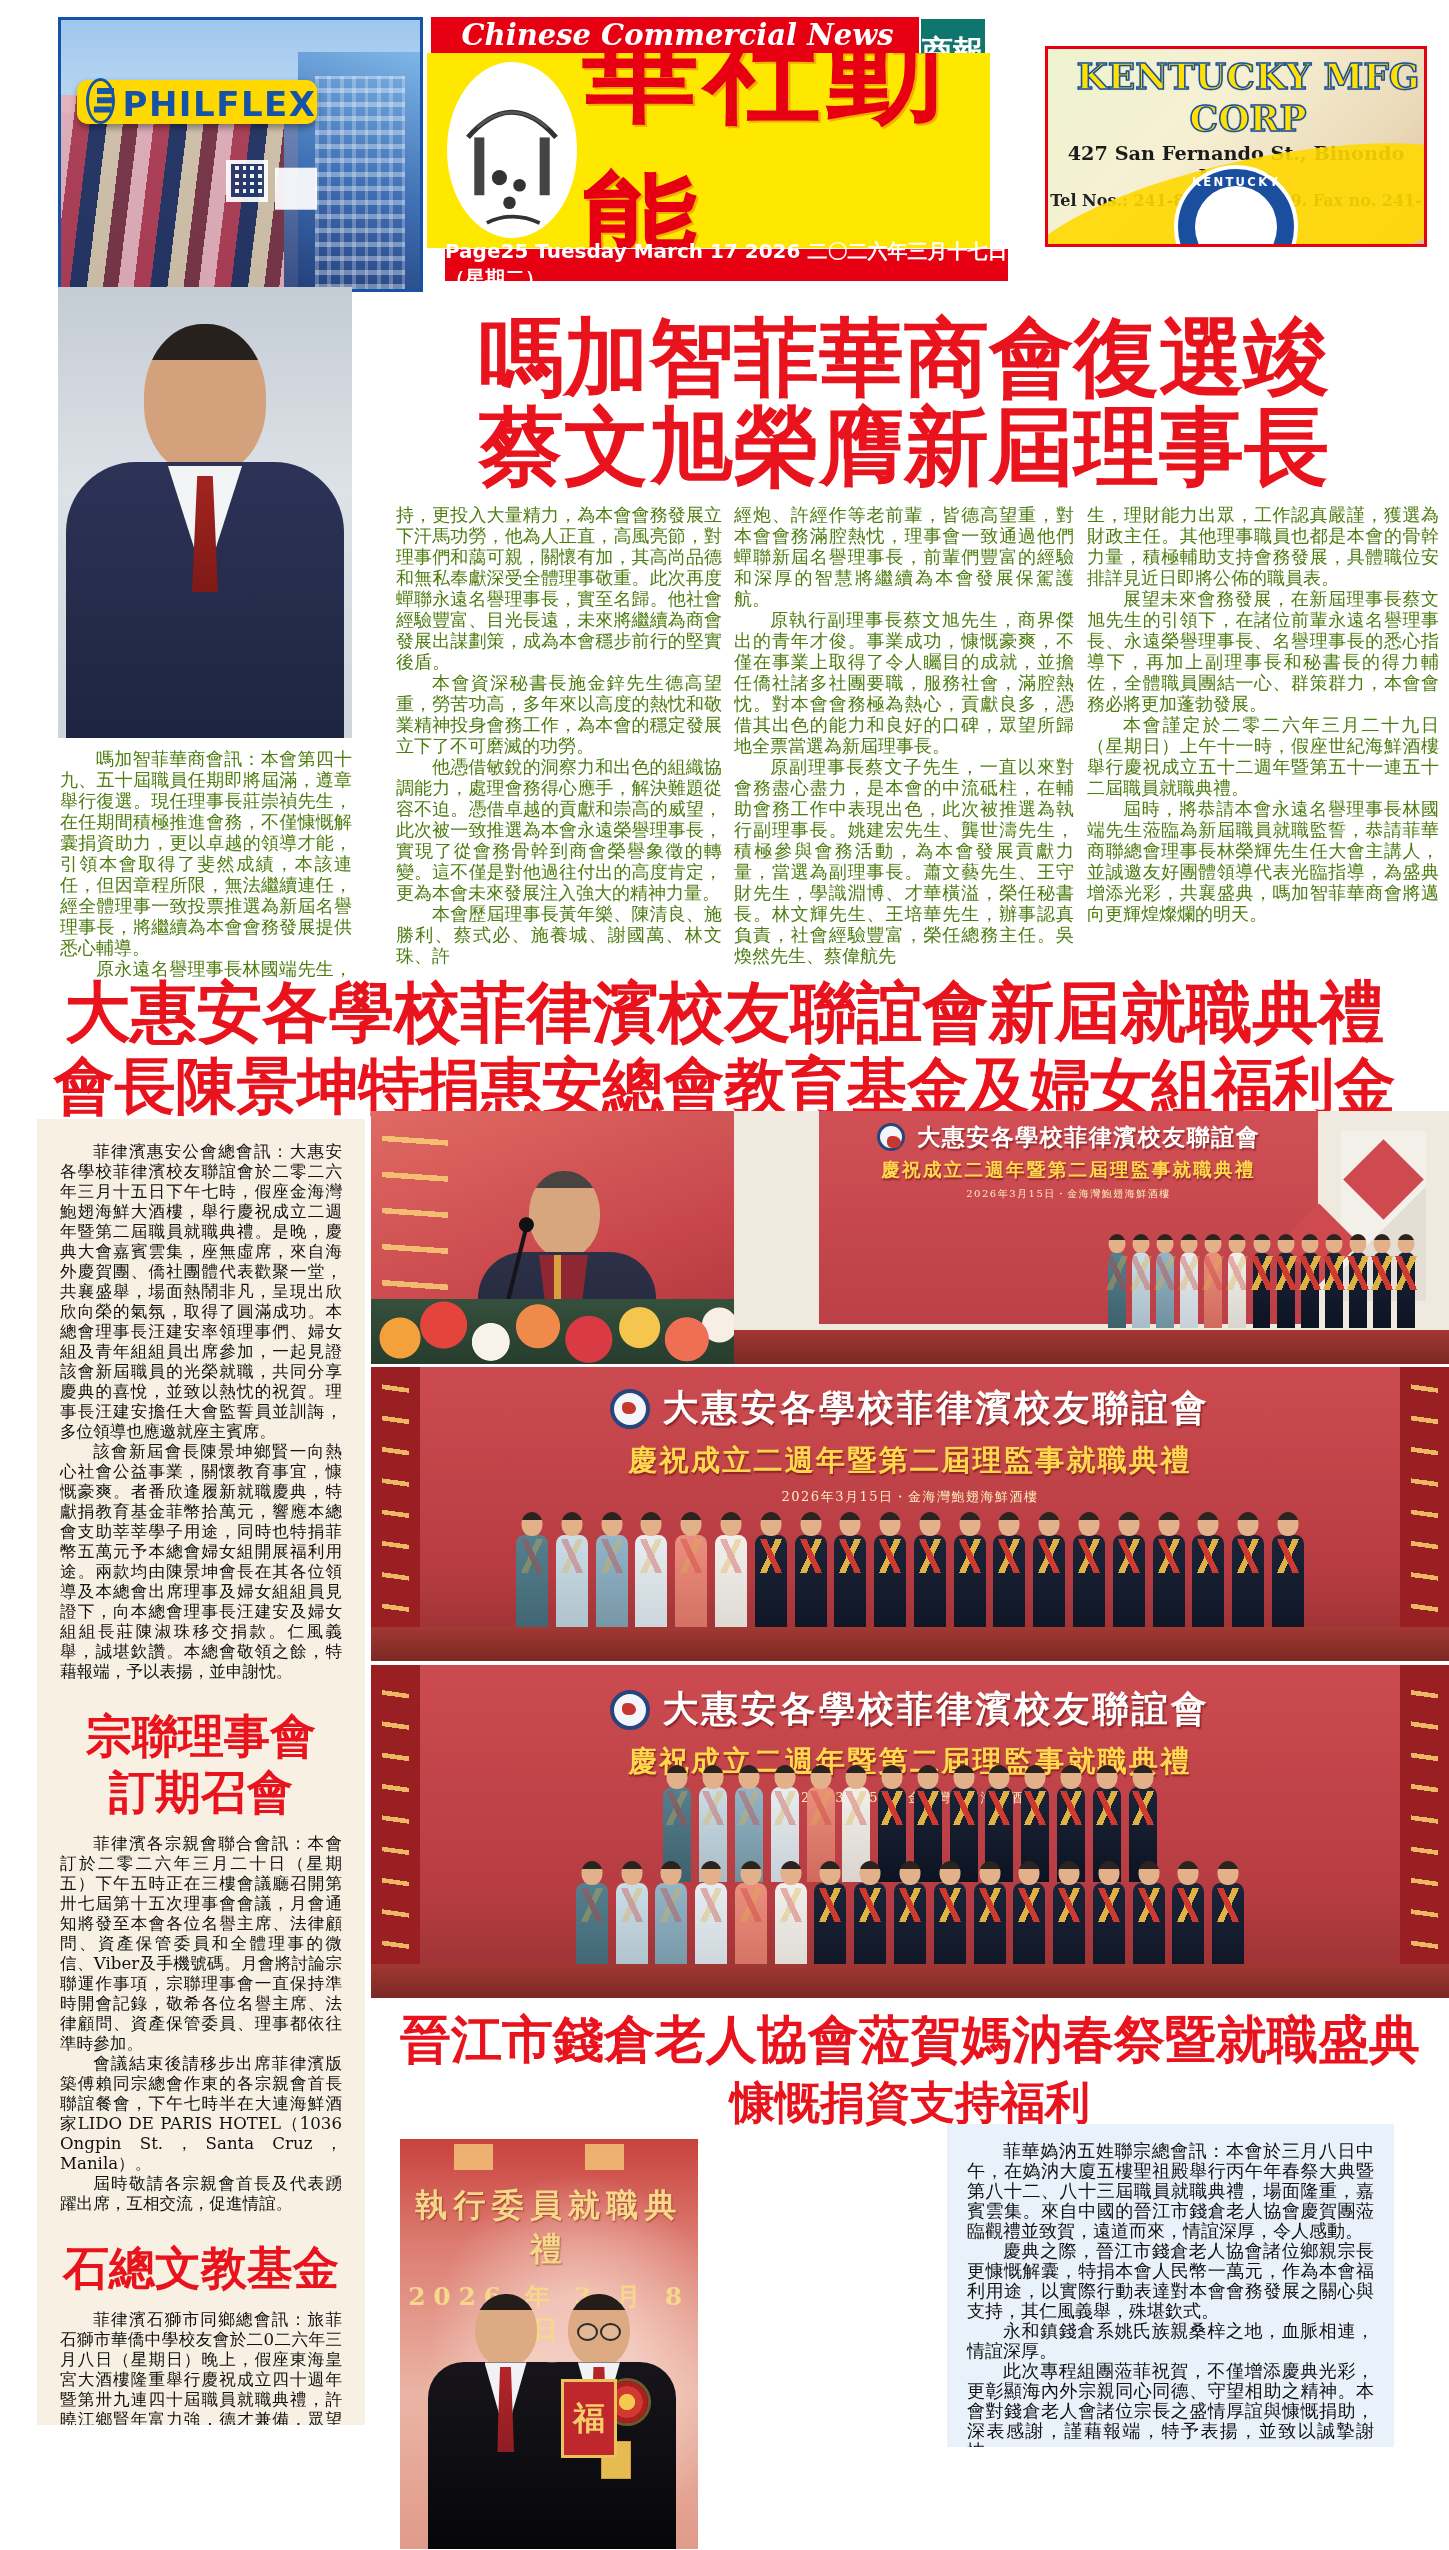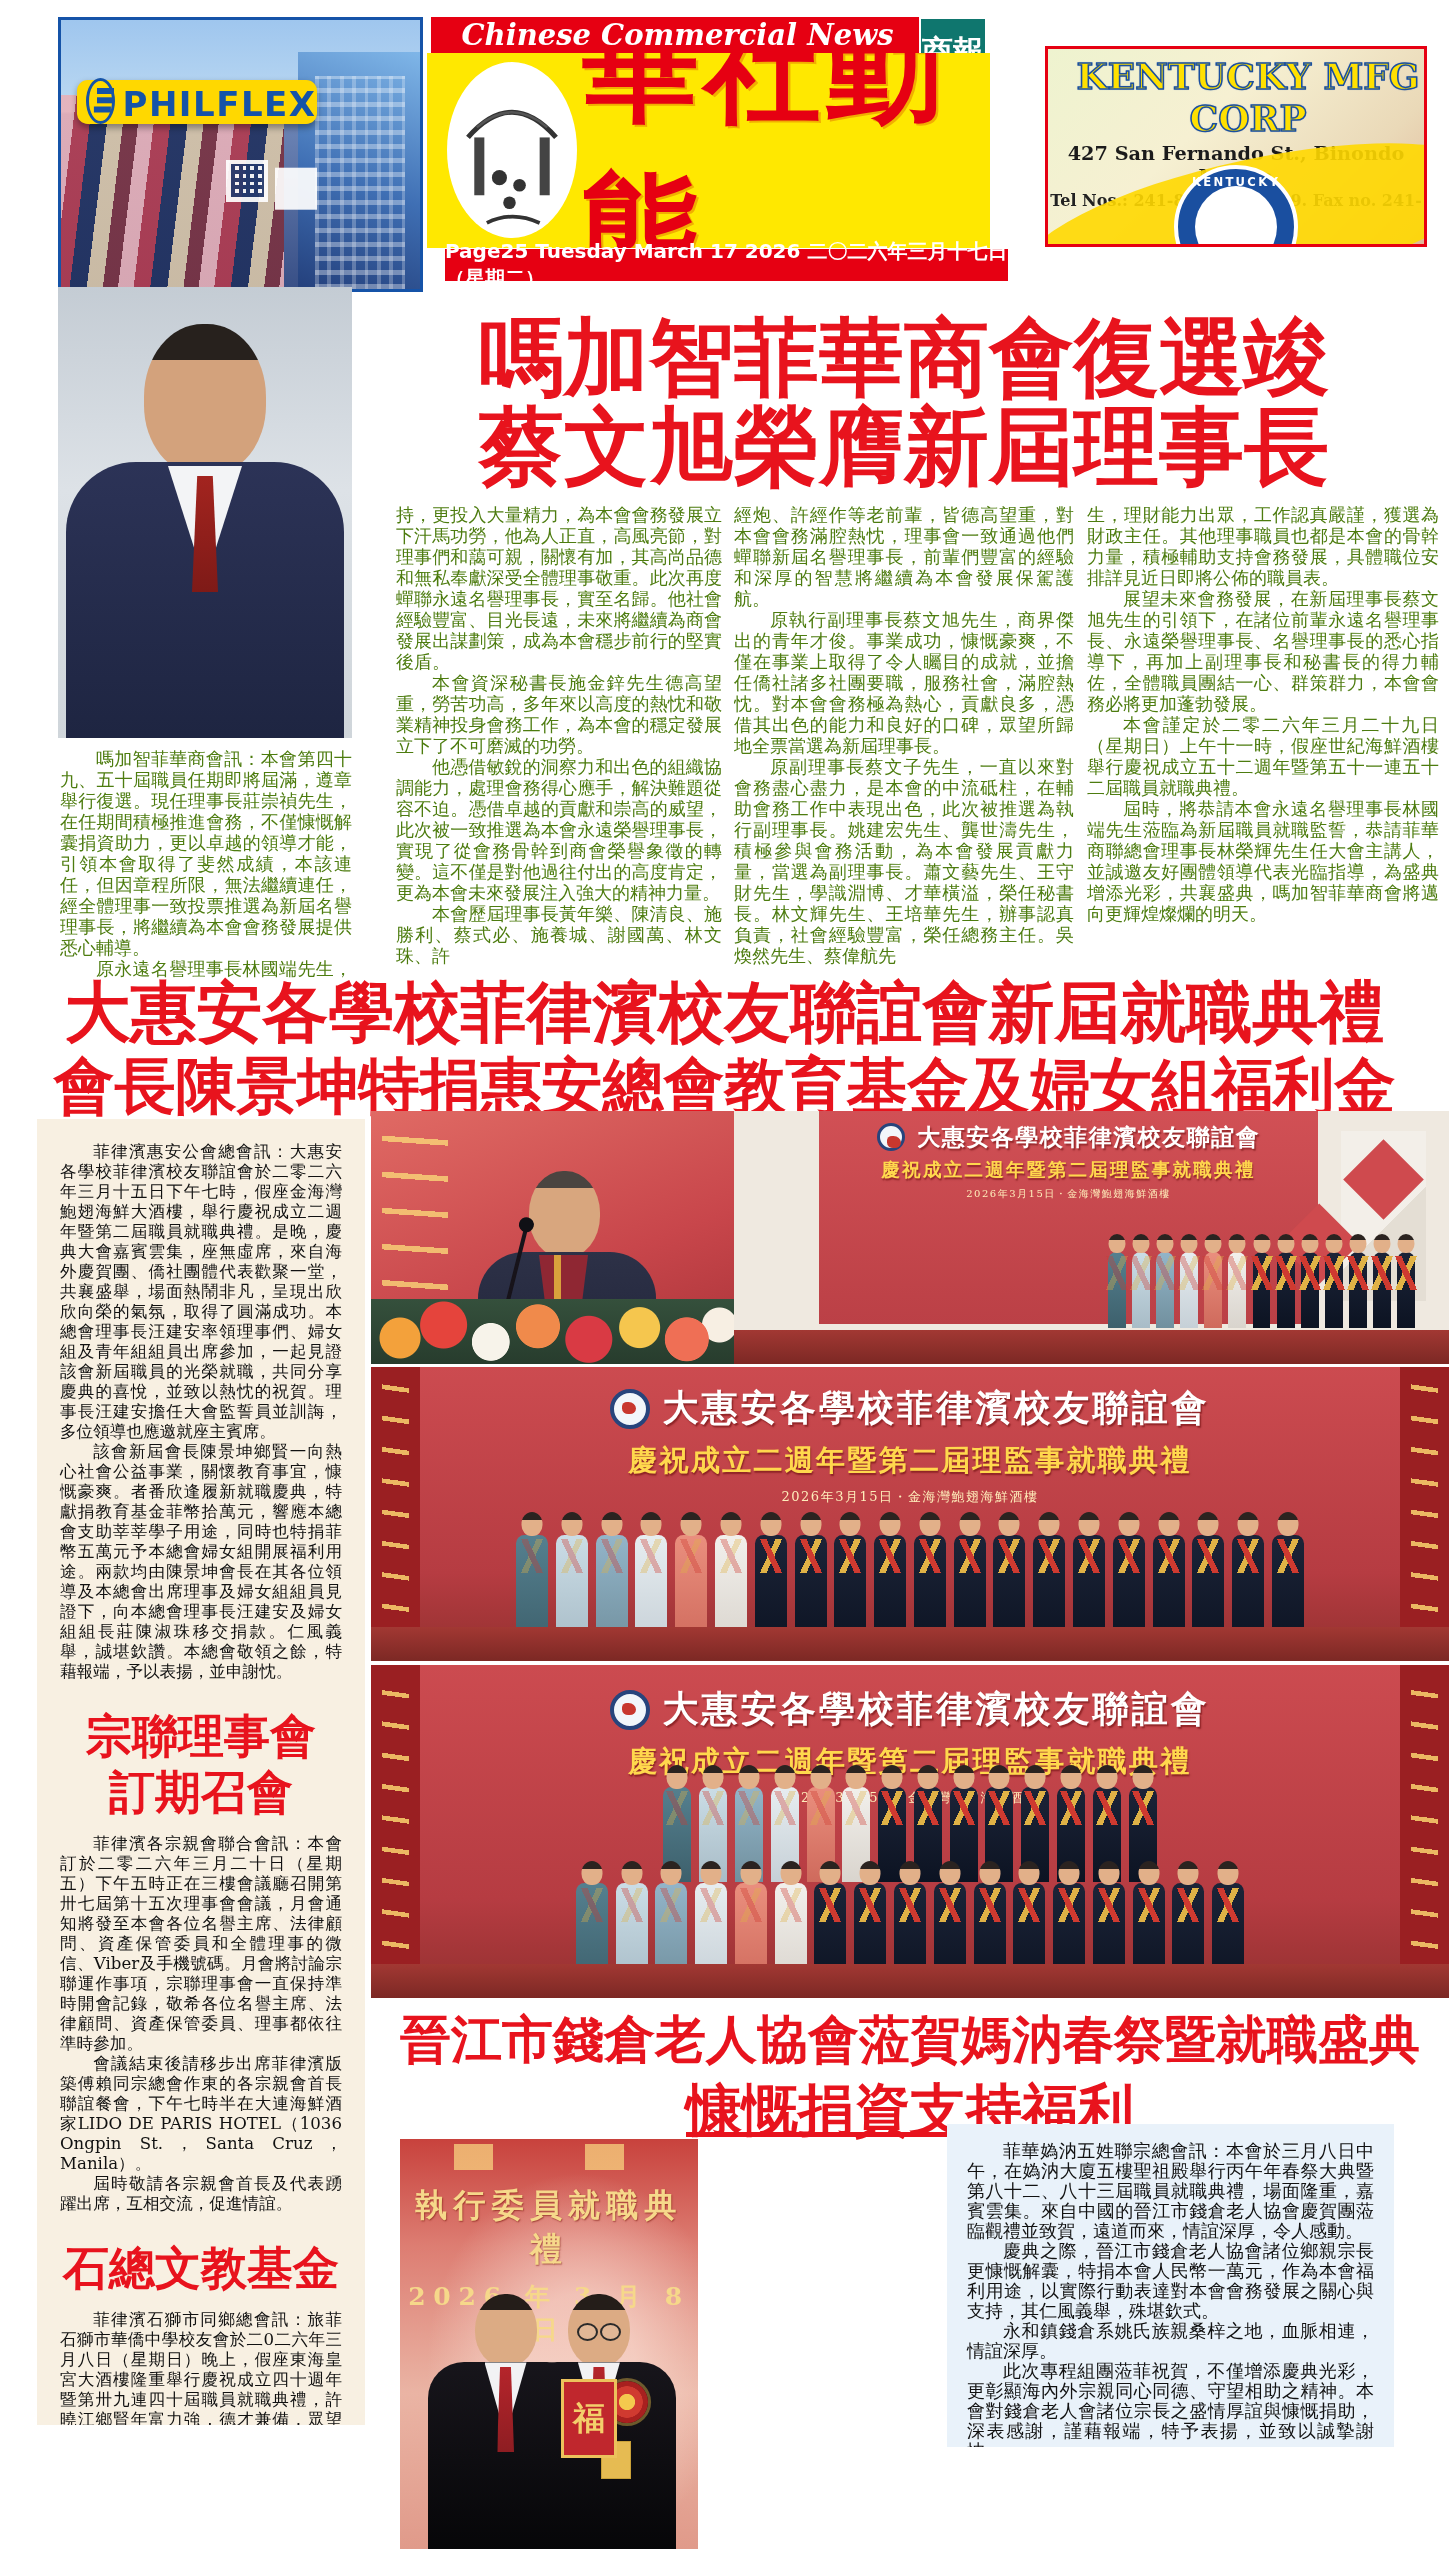--- a/index.html
+++ b/index.html
@@ -60,21 +60,21 @@
   .ky-logo span{position:absolute;top:6.2px;left:0;right:0;color:#fff;font-family:"DejaVu Sans",sans-serif;
     font-size:11.6px;font-weight:bold;letter-spacing:2.3px;}
   
   .head-red{position:absolute;text-align:center;color:#e8131d;font-family:"DejaVu Sans",sans-serif;
     font-weight:900;white-space:nowrap;}
   #headline1a{left:363px;top:301px;width:1082px;font-size:85px;}
   #headline1b{left:363px;top:390px;width:1082px;font-size:85px;}
   #headline2a{left:23px;top:968px;width:1403px;font-size:66px;}
   #headline2b{left:23px;top:1046px;width:1403px;font-size:61px;}
   #headline3a{left:371px;top:2006px;width:1078px;font-size:51px;}
-  #headline3b{left:371px;top:2073px;width:1078px;font-size:56px;text-decoration:underline;}
+  #headline3b{left:371px;top:2073px;width:1078px;font-size:45px;}
   
   #portrait{left:58px;top:287px;width:294px;height:451px;overflow:hidden;
     background:linear-gradient(180deg,#c4ccd4 0%,#dde2e7 45%,#cfd5da 100%);}
   .pt-head{position:absolute;left:50%;top:37px;transform:translateX(-50%);width:122px;height:151px;
     border-radius:48% 48% 46% 46%;background:linear-gradient(#27211d 0 24%,#d3a27c 24%);}
   .pt-body{position:absolute;left:50%;top:175px;transform:translateX(-50%);width:278px;height:294px;
     border-radius:70px 70px 0 0;background:linear-gradient(#2c3357,#1d2440);}
   .pt-shirt{position:absolute;left:50%;top:179px;transform:translateX(-50%);width:74px;height:116px;
     background:#f3f4f6;clip-path:polygon(0 0,100% 0,50% 100%);}
   .pt-tie{position:absolute;left:50%;top:189px;transform:translateX(-50%);width:26px;height:116px;

